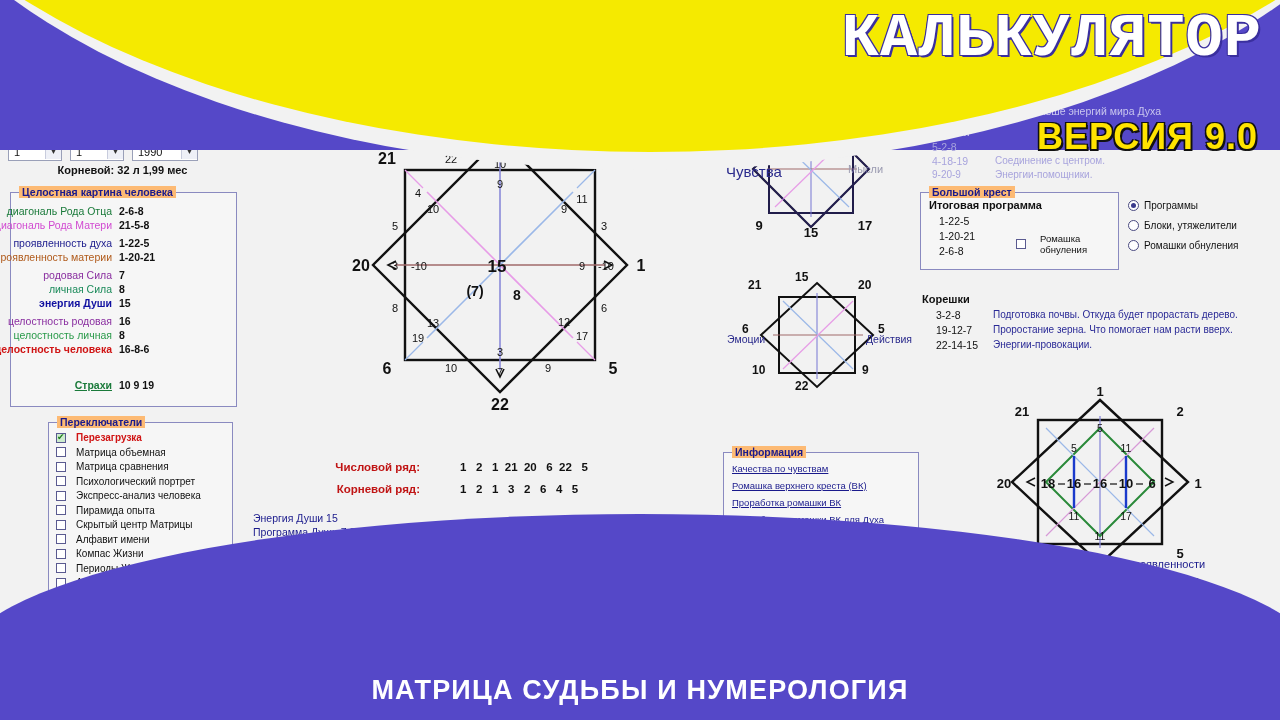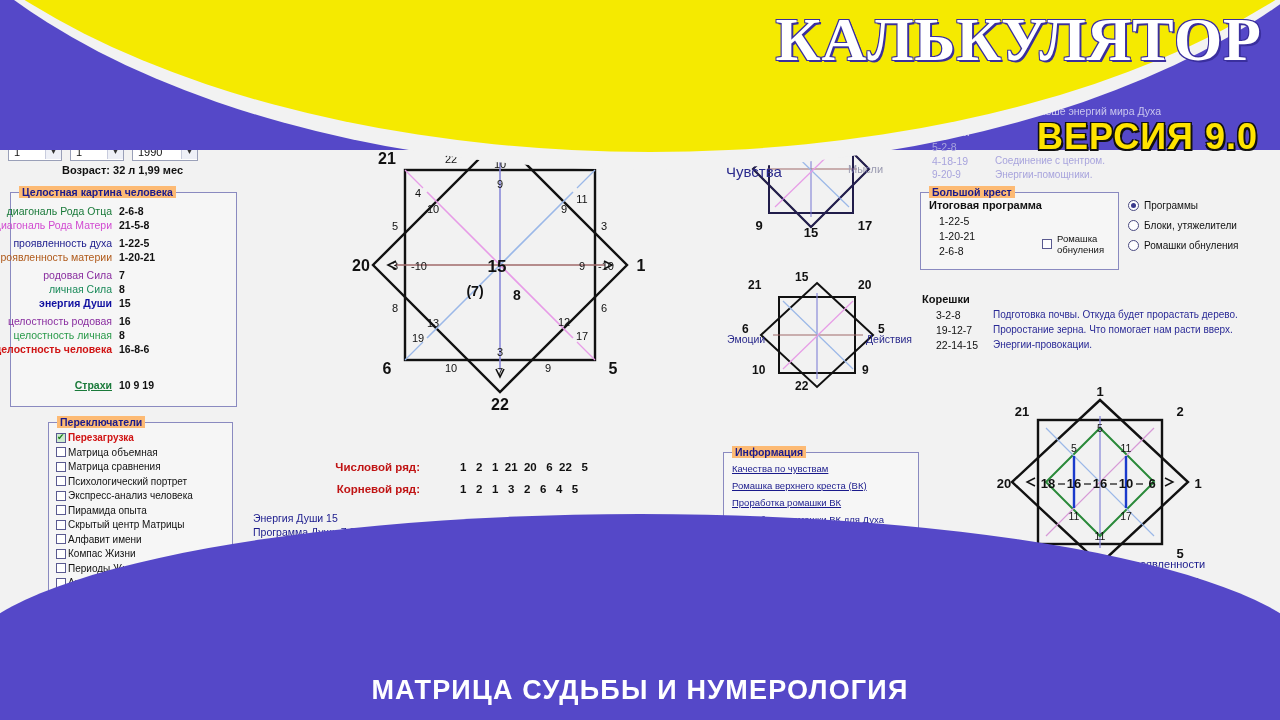--- a/index.html
+++ b/index.html
@@ -64,21 +64,21 @@
   .gbox > .cap{position:absolute;top:-7px;left:8px;background:#fdba74;padding:0 3px;
       font-weight:bold;font-size:10.5px;color:#1a1a8c;}
 
   #holistic{left:10px;top:192px;width:225px;height:213px;}
   .hrow{position:absolute;left:0;width:225px;font-size:10.5px;}
   .hrow .k{position:absolute;right:124px;text-align:right;white-space:nowrap;}
   .hrow .v{position:absolute;left:108px;font-weight:bold;white-space:nowrap;}
 
   
   #switches{left:48px;top:422px;width:183px;height:178px;}
-  .sw{position:absolute;left:7px;font-size:10px;color:#111;display:flex;align-items:center;gap:2px;}
+  .sw{position:absolute;left:7px;font-size:10px;color:#111;display:flex;align-items:center;gap:10px;}
   .cb{width:10px;height:10px;border:1px solid #5a5a90;background:#fff;display:inline-block;
       box-sizing:border-box;position:relative;flex:none;}
   .cb.on{background:#cdeccd;}
   .cb.on:after{content:"\2714";position:absolute;left:0px;top:-2px;font-size:9px;color:#1c7c1c;}
 
   
   .mirror-title{position:absolute;left:398px;top:71px;font-style:italic;font-weight:bold;
       font-size:13px;color:#1f8a3c;letter-spacing:.3px;}
 
   
@@ -109,21 +109,21 @@
 
   
   .mx{position:absolute;}
 
   
   .fix-title{position:absolute;font-size:11px;color:#1a1a8c;font-weight:normal;text-align:center;}
   .fix-nums{position:absolute;font-size:11.5px;color:#111;font-weight:bold;}
   .fix-legend{position:absolute;font-size:9.5px;color:#444;}
 
   
-  .ov-title{position:absolute;right:18px;top:8px;font-family:Liberation Serif, serif;
+  .ov-title{position:absolute;right:18px;top:8px;font-family:Liberation Mono, monospace;
       font-size:62px;line-height:62px;font-weight:bold;color:#fff;letter-spacing:1px;
       text-shadow:2px 2px 0 #3a2f9e,-1px -1px 0 #3a2f9e,1px -1px 0 #3a2f9e,-1px 1px 0 #3a2f9e;text-align:right;}
   .ov-ver{position:absolute;right:22px;top:118px;font-size:36px;line-height:38px;font-weight:bold;
       color:#ffe400;font-family:"Liberation Sans",sans-serif;letter-spacing:1px;
       text-shadow:2px 2px 0 #111,-1.5px -1.5px 0 #111,1.5px -1.5px 0 #111,-1.5px 1.5px 0 #111;}
   .ov-bottom{position:absolute;left:0;bottom:14px;width:1280px;text-align:center;color:#fff;
       font-size:27px;font-weight:bold;letter-spacing:1.2px;}
 
   
   .purple-cb{position:absolute;display:flex;align-items:center;gap:6px;font-size:10.5px;color:#c9c6ee;}
@@ -265,21 +265,21 @@
       <div class="combo">
         <span class="val">1</span>
         <span class="arw">▼</span>
       </div>
       <div class="combo yr">
         <span class="val">1990</span>
         <span class="arw">▼</span>
       </div>
     </div>
     <div class="age">
-      <span>Возраст:</span>
+      <span>Корневой:</span>
       <span>32 л  1,99 мес</span>
     </div>
 
     <div class="gbox" id="holistic">
       <div class="cap">Целостная картина человека</div>
       <div id="holistic-rows">
           <div class="hrow" style="top: 12px;">
             <span class="k" style="color: rgb(26, 122, 58);">диагональ Рода Отца</span>
             <span class="v" style="color: rgb(17, 17, 17);">2-6-8</span>
           </div>
@@ -551,21 +551,21 @@
     <div class="fix-legend" style="left:940px;top:592px;">Женские составляющие</div>
     <div class="fix-legend" style="left:1097px;top:592px;">Центр</div>
     <div class="fix-legend" style="left:1132px;top:592px;">Мужские составляющие</div>
 
     <div class="gbox" id="krest">
       <div class="cap">Большой крест</div>
       <div class="krest-t">Итоговая программа</div>
       <div class="krest-v" style="top:22px;">1-22-5</div>
       <div class="krest-v" style="top:37px;">1-20-21</div>
       <div class="krest-v" style="top:52px;">2-6-8</div>
-      <div style="position:absolute;left:95px;top:40px;display:flex;align-items:center;gap:5px;margin-left:26px;">
+      <div style="position:absolute;left:95px;top:40px;display:flex;align-items:center;gap:14px;">
         <span class="cb"></span>
         <span style="font-size:9.5px;color:#111;white-space:pre-line;line-height:11px;">Ромашка
 обнуления</span>
       </div>
     </div>
     <div class="radio-row" style="left:1128px;top:200px;">
       <span class="rd on"></span>
       <span>Программы</span>
     </div>
     <div class="radio-row" style="left:1128px;top:220px;">

